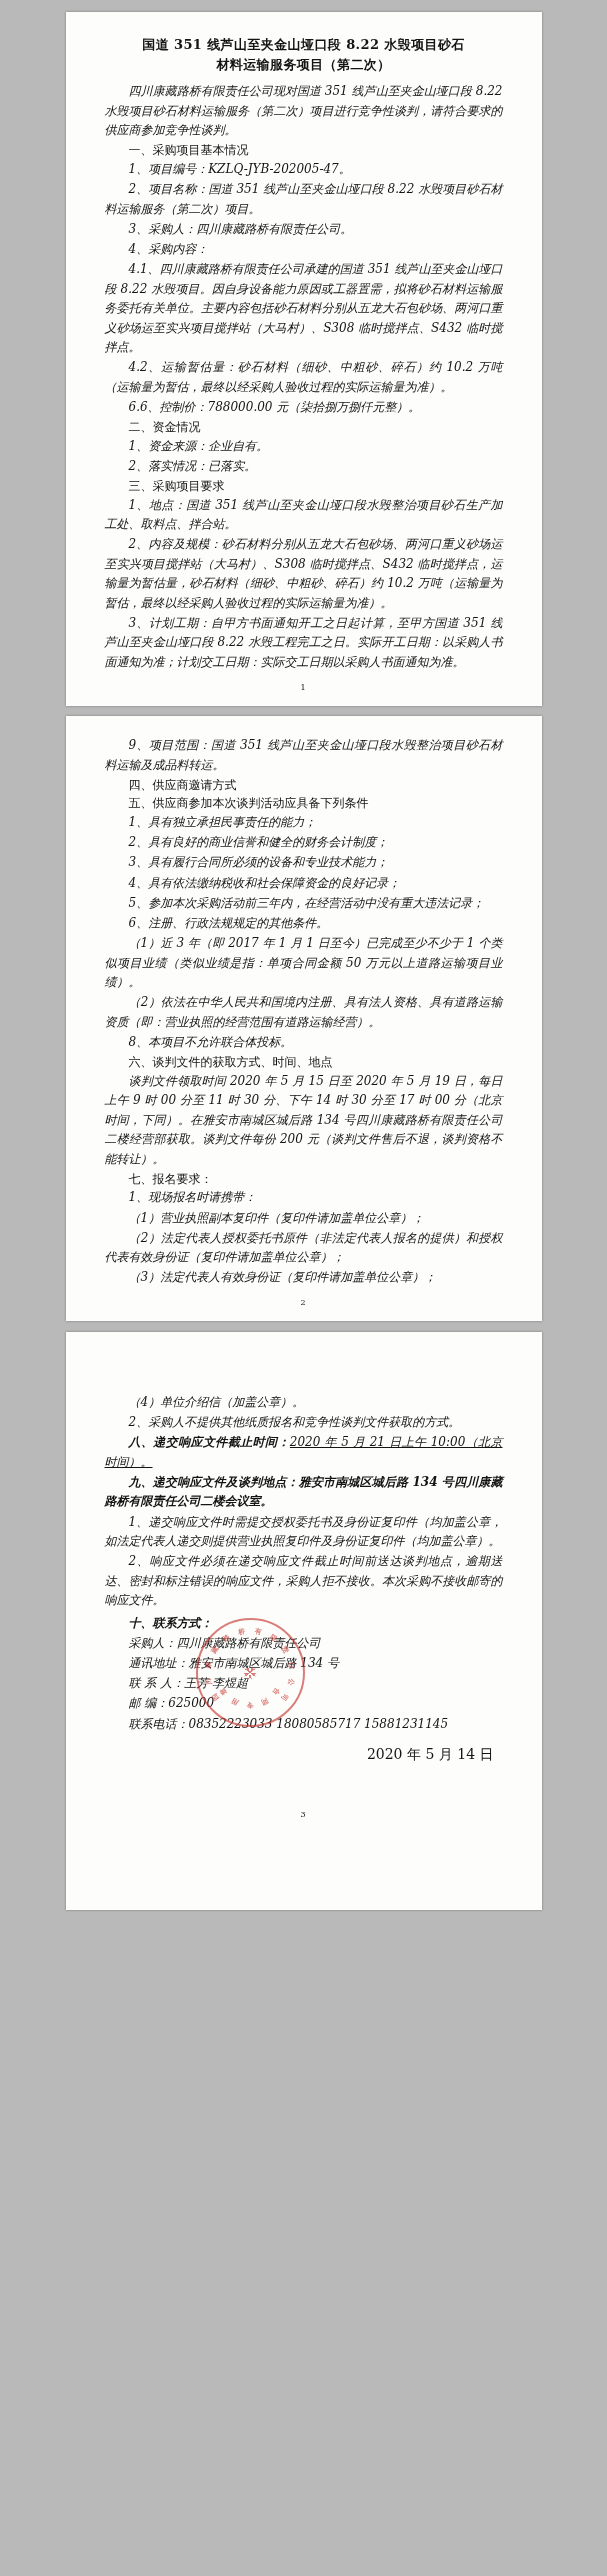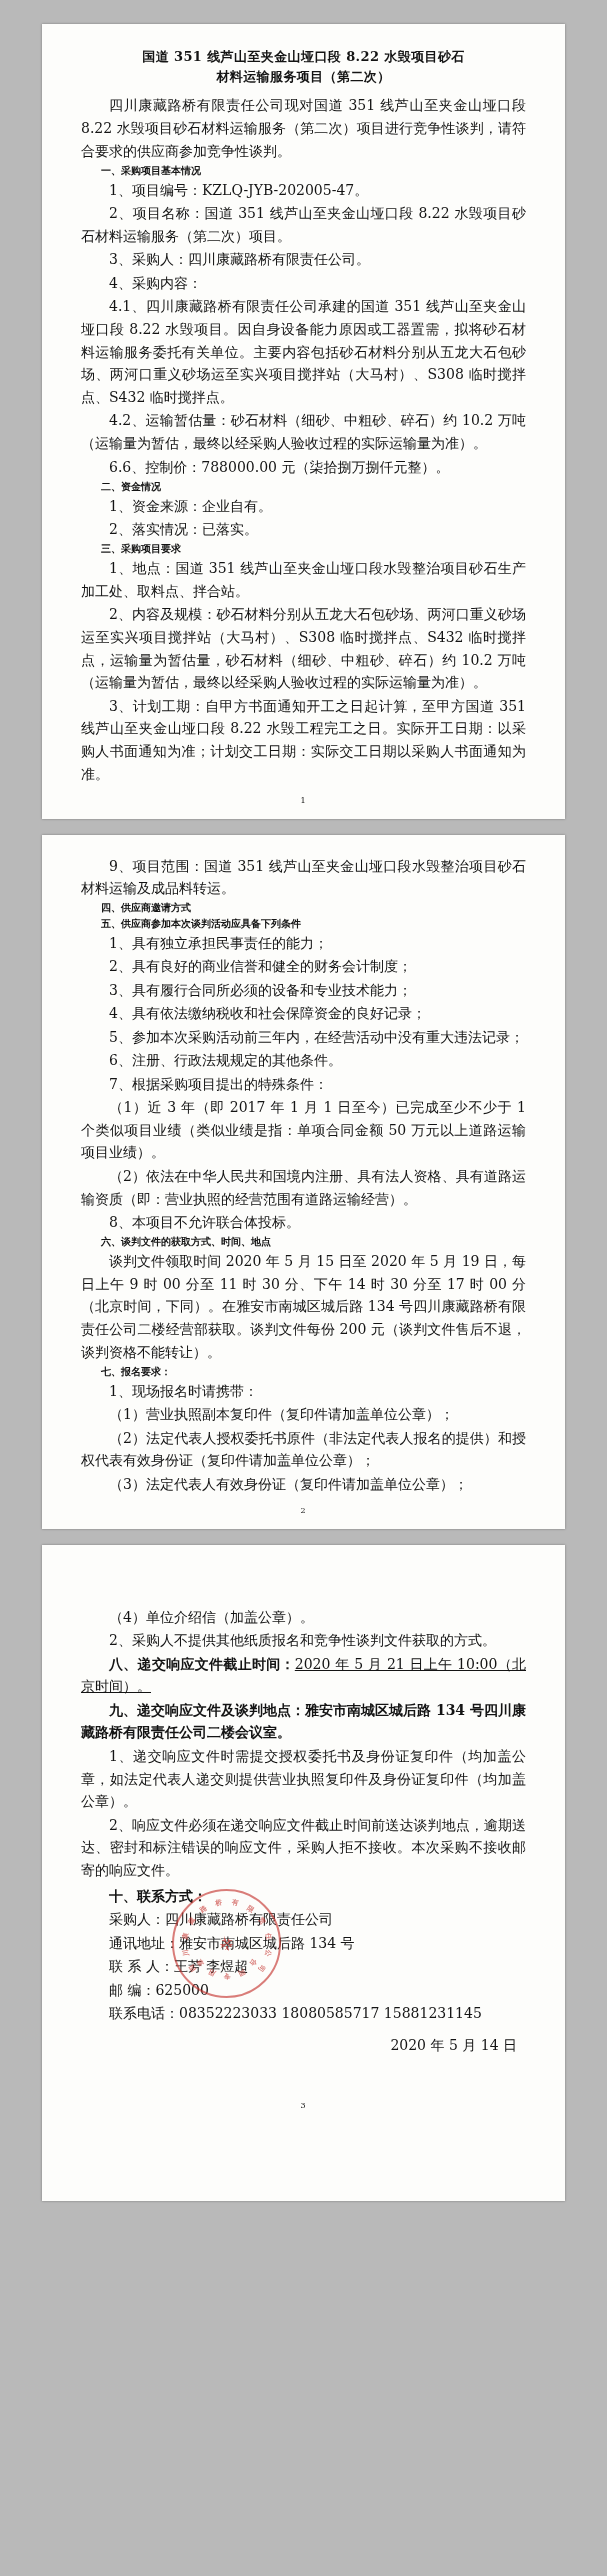--- a/index.html
+++ b/index.html
@@ -6,22 +6,22 @@
     margin: 0;
     padding: 0;
     background: #b9b9b9;
   }
   body {
     width: 607px;
     font-family: "DejaVu Serif", "Liberation Serif", serif;
   }
   .page {
     position: relative;
-    width: 523px;
-    margin: 16px auto;
+    width: 476px;
+    margin: 4px auto;
     background: #fdfdfb;
     box-shadow: 0 0 2.3px rgba(0,0,0,0.35);
     box-sizing: border-box;
     padding: 20px 39px 13.7px 39px;
     color: #141414;
   }
   .page + .page { margin-top: 10.6px; }
   .gap-top { height: 7.6px; }
   .gap-bottom { height: 9px; }
 
@@ -29,30 +29,31 @@
     text-align: center;
     font-weight: bold;
     font-size: 13px;
     line-height: 1.55;
     letter-spacing: 0.4px;
     margin: 3px 0 7.6px 0;
   }
   .doc-title .line2 { display: block; text-align: center; }
 
   p.body {
-    font-size: 14px;
+    font-size: 12px;
     line-height: 1.62;
     margin: 0 0 0.8px 0;
     text-align: justify;
     text-justify: inter-ideograph;
+    font-style: italic;
   }
   p.indent2 { text-indent: 2em; }
   p.section {
-    font-size: 10px;
-    font-weight: bold;
+    font-size: 12px;
+    font-weight: normal;
     margin: 1.5px 0 0.8px 0;
     text-indent: 2em;
   }
 
   .underline { text-decoration: underline; }
 
   .pagenum {
     text-align: center;
     font-size: 8px;
     margin-top: 10.6px;
@@ -158,21 +159,20 @@
 
   <p class="section">四、供应商邀请方式</p>
 
   <p class="section">五、供应商参加本次谈判活动应具备下列条件</p>
   <p class="body indent2">1、具有独立承担民事责任的能力；</p>
   <p class="body indent2">2、具有良好的商业信誉和健全的财务会计制度；</p>
   <p class="body indent2">3、具有履行合同所必须的设备和专业技术能力；</p>
   <p class="body indent2">4、具有依法缴纳税收和社会保障资金的良好记录；</p>
   <p class="body indent2">5、参加本次采购活动前三年内，在经营活动中没有重大违法记录；</p>
   <p class="body indent2">6、注册、行政法规规定的其他条件。</p>
-  <p class="body indent2">7、根据采购项目提出的特殊条件：</p>
   <p class="body indent2">（1）近 3 年（即 2017 年 1 月 1 日至今）已完成至少不少于 1 个类似项目业绩（类似业绩是指：单项合同金额 50 万元以上道路运输项目业绩）。</p>
   <p class="body indent2">（2）依法在中华人民共和国境内注册、具有法人资格、具有道路运输资质（即：营业执照的经营范围有道路运输经营）。</p>
   <p class="body indent2">8、本项目不允许联合体投标。</p>
 
   <p class="section">六、谈判文件的获取方式、时间、地点</p>
   <p class="body indent2">谈判文件领取时间 2020 年 5 月 15 日至 2020 年 5 月 19 日，每日上午 9 时 00 分至 11 时 30 分、下午 14 时 30 分至 17 时 00 分（北京时间，下同）。在雅安市南城区城后路 134 号四川康藏路桥有限责任公司二楼经营部获取。谈判文件每份 200 元（谈判文件售后不退，谈判资格不能转让）。</p>
 
   <p class="section">七、报名要求：</p>
   <p class="body indent2">1、现场报名时请携带：</p>
   <p class="body indent2">（1）营业执照副本复印件（复印件请加盖单位公章）；</p>

